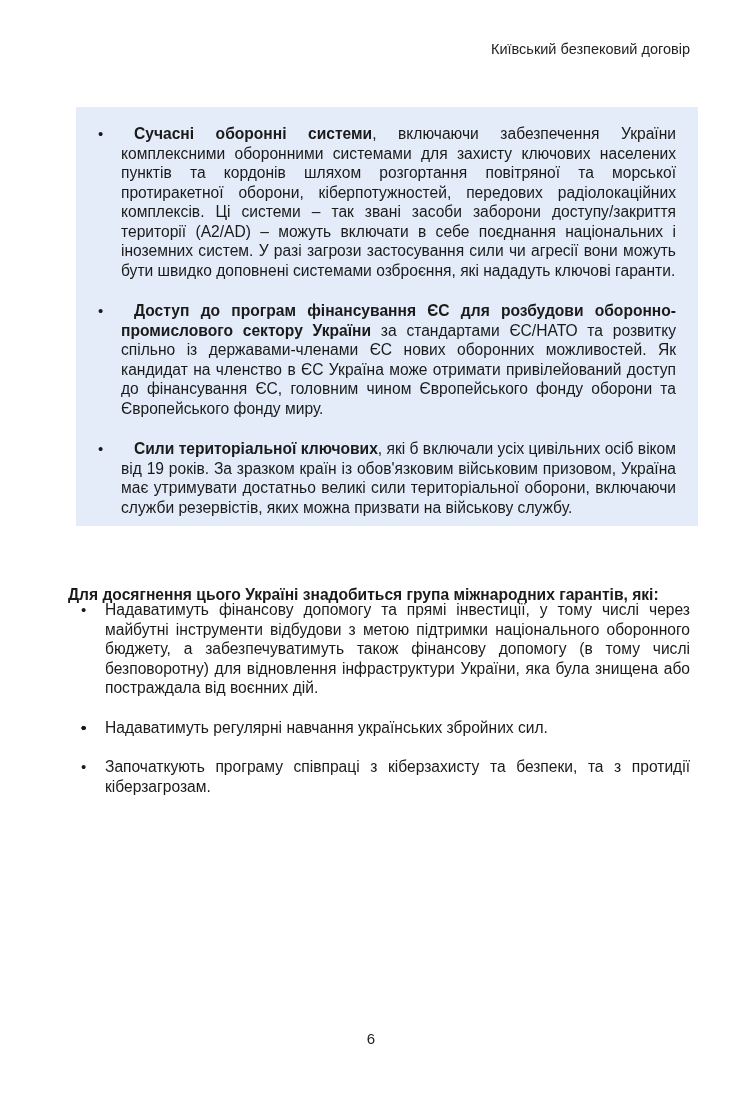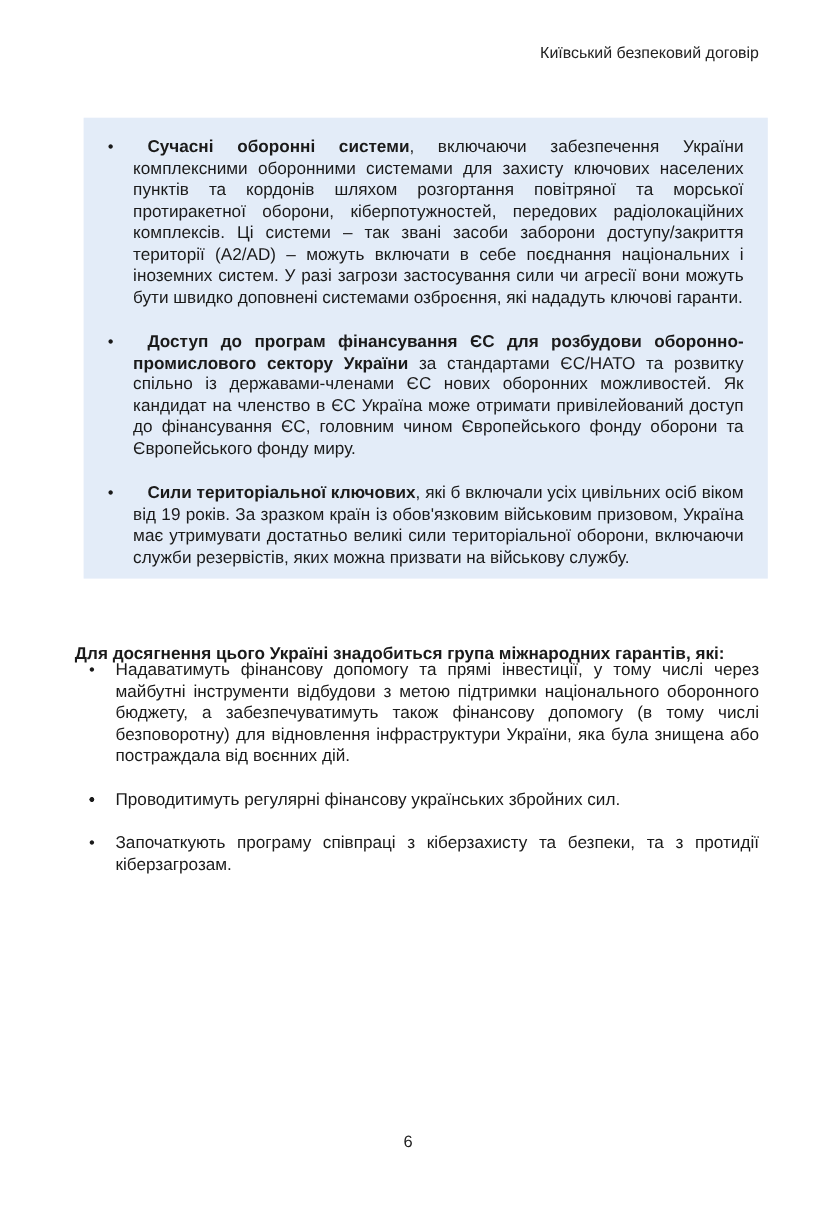--- a/index.html
+++ b/index.html
@@ -122,21 +122,21 @@
       <span class="bullet">•</span>
     </li>
     <li>
       <span class="bullet">•</span>
     </li>
     <li>
       <span class="bullet">•</span>
     </li>
     <li>
       <span class="bullet">•</span>
-      <span>Проводитимуть регулярні фінансову українських збройних сил.</span>
+      <span>Надаватимуть регулярні навчання українських збройних сил.</span>
     </li>
     <li>
       <span class="bullet">•</span>
       <span>Започаткують програму співпраці з кіберзахисту та безпеки, та з протидії кіберзагрозам.</span>
     </li>
   </ul>
 </div>
 
 <div class="page-number">6</div>
 

